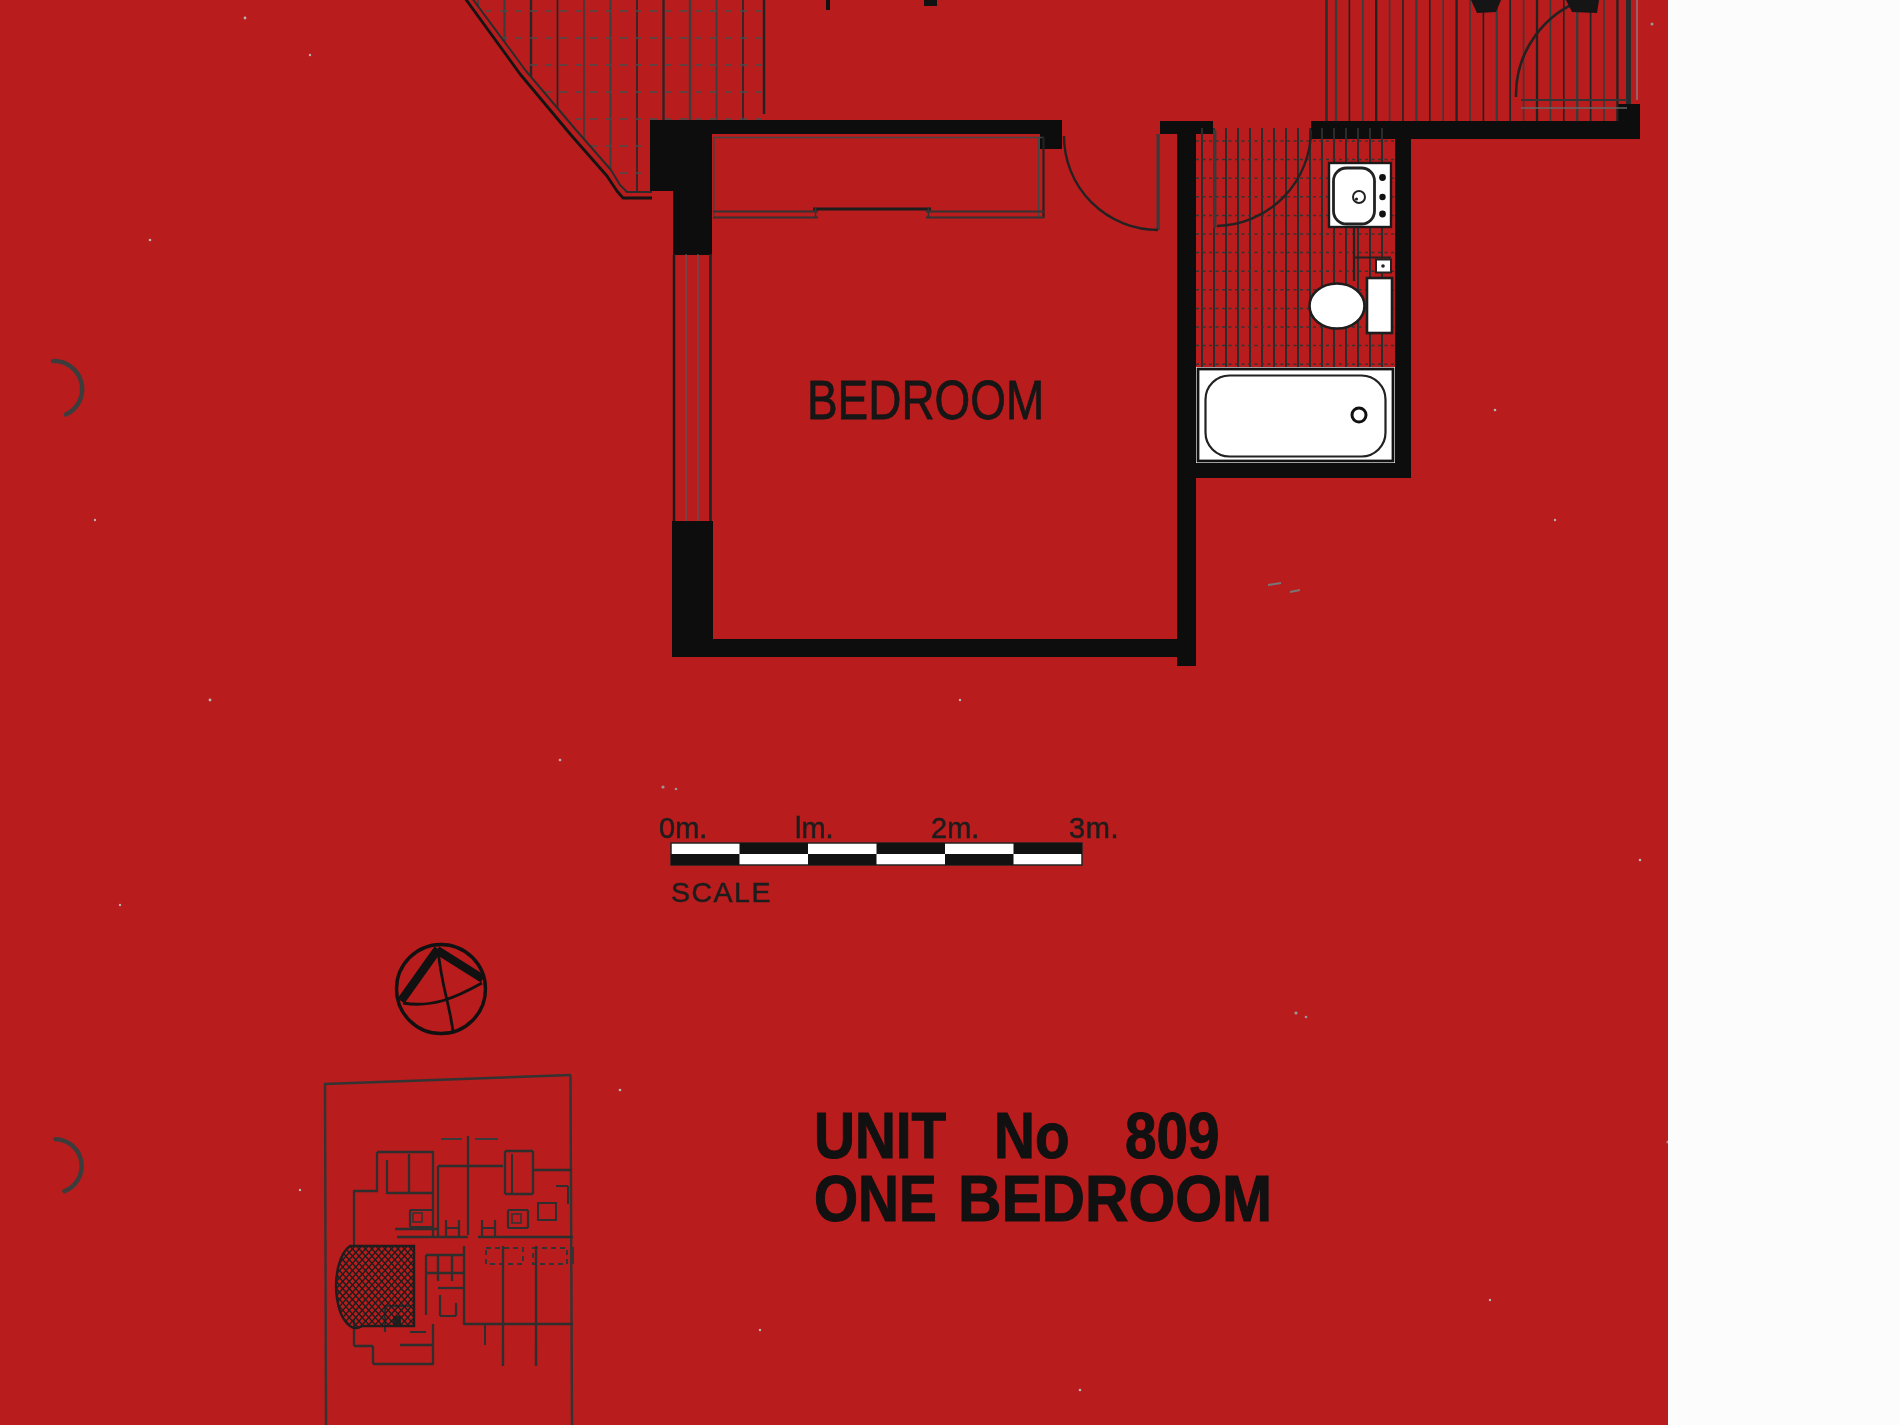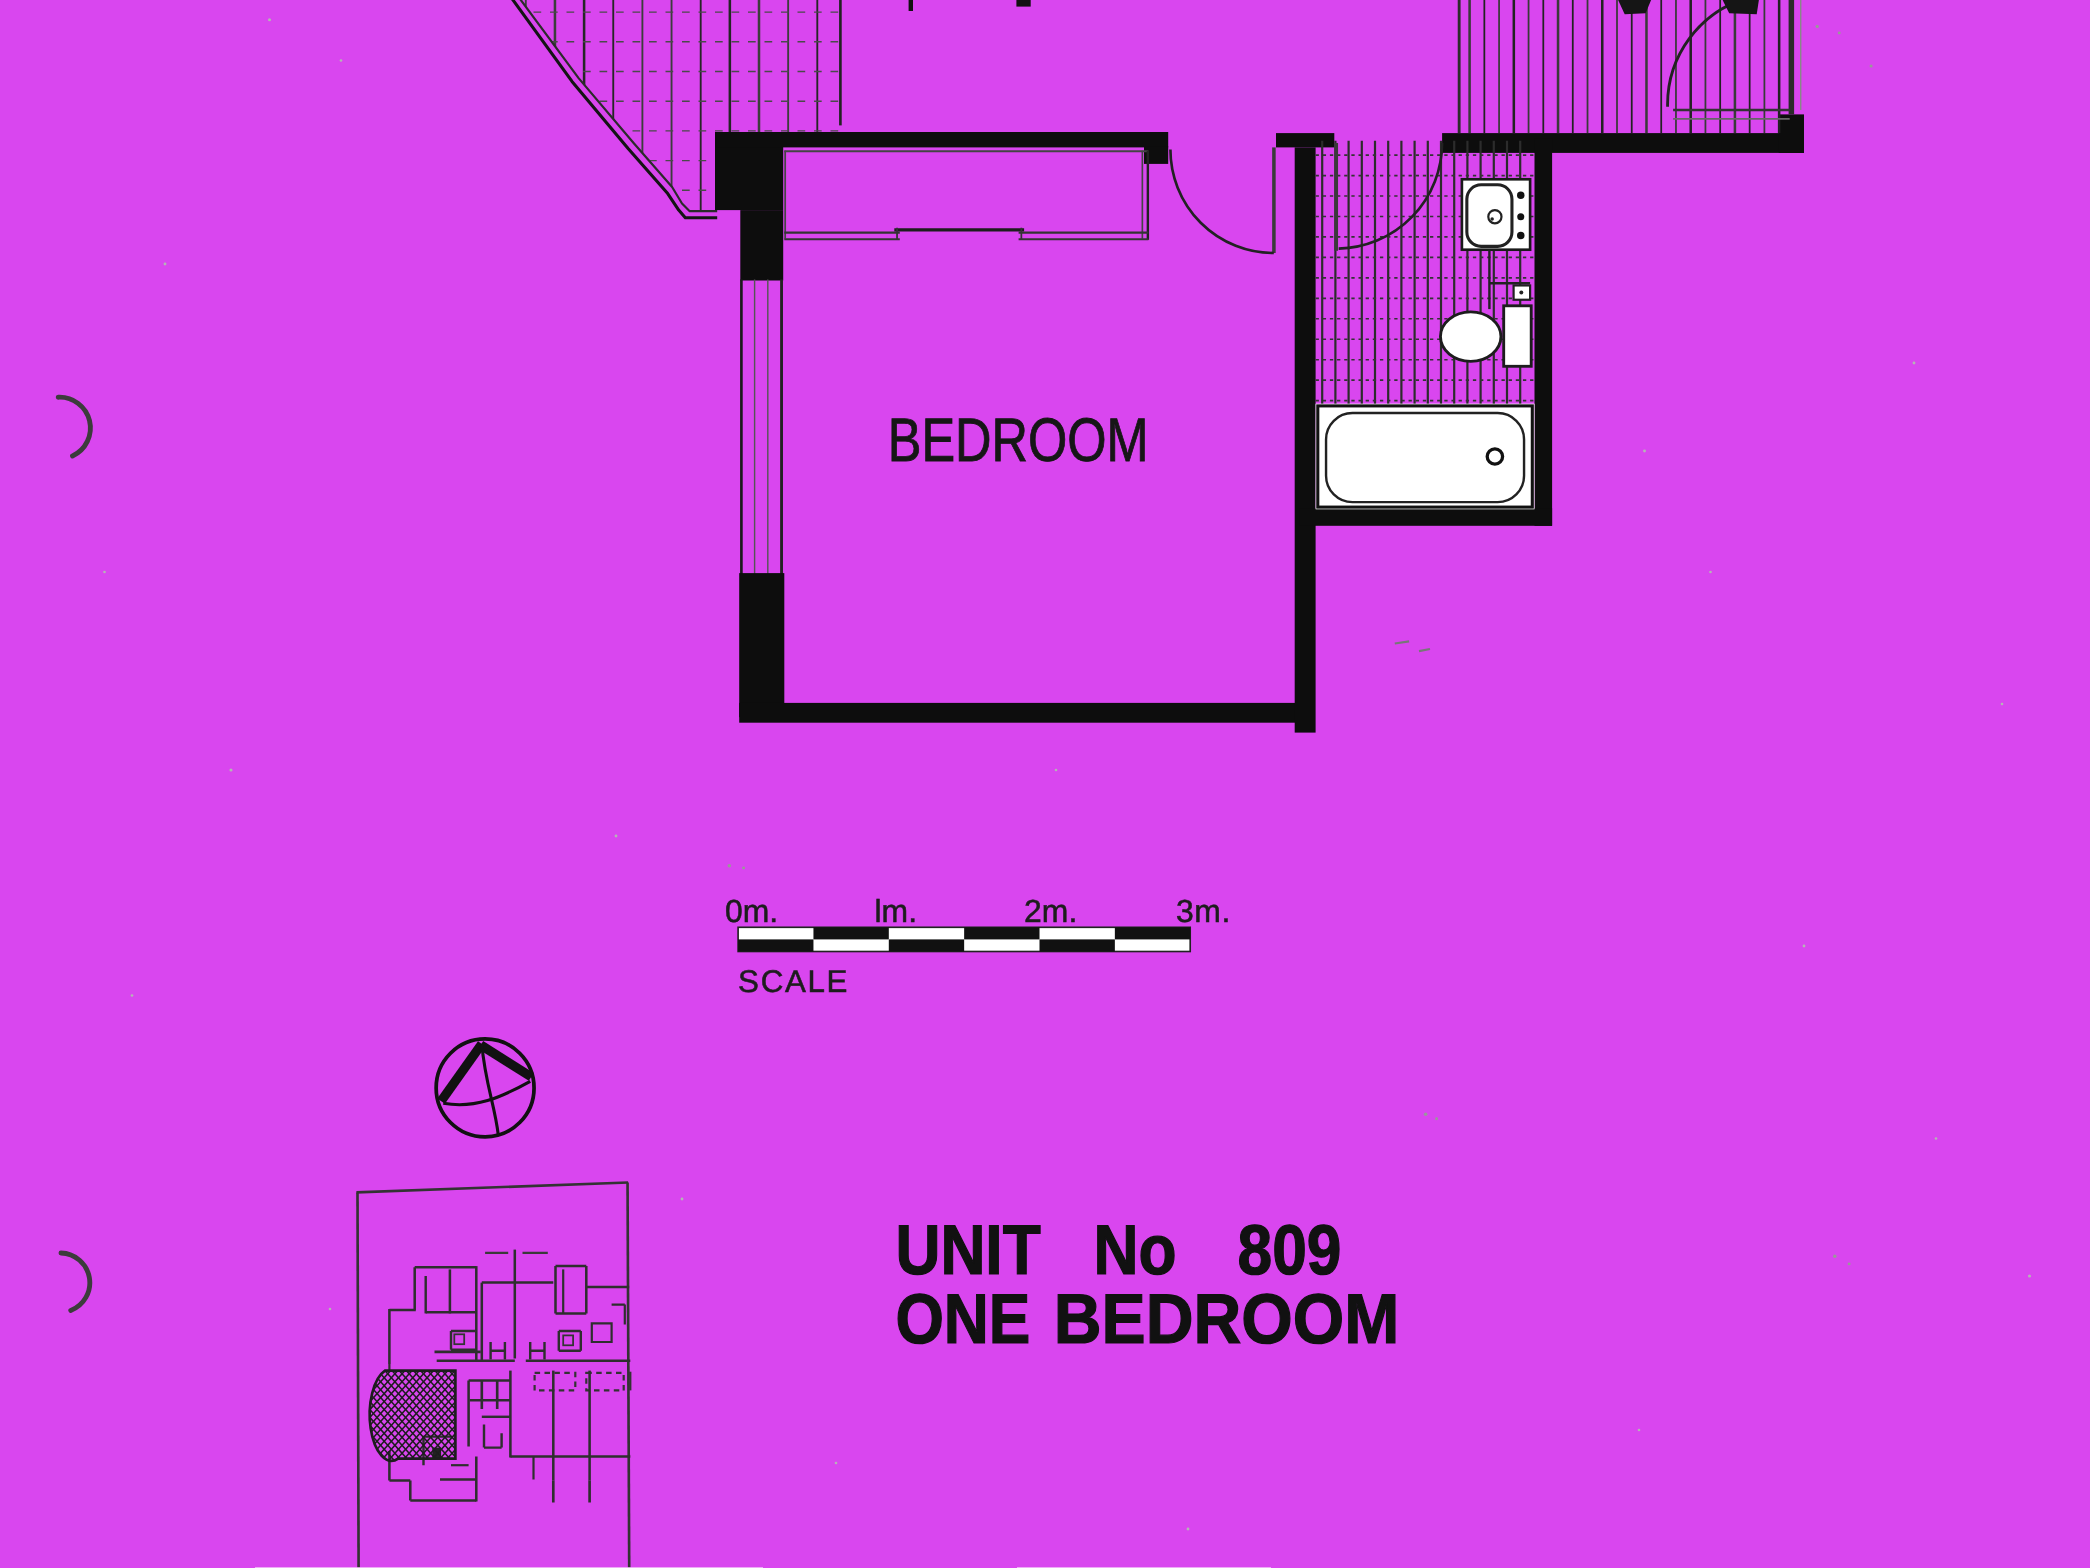--- a/index.html
+++ b/index.html
@@ -1,16 +1,16 @@
 <!DOCTYPE html>
 <html><head>
 <meta charset="utf-8">
 <style>
   html,body { margin:0; padding:0; background:#fcfcfc; }
-  #page { position:relative; width:1900px; height:1425px; background:#d946ef; overflow:hidden;
+  #page { position:relative; width:1668px; height:1425px; background:#b91c1c; overflow:hidden;
           font-family:"Liberation Sans", sans-serif; }
   svg { position:absolute; left:0; top:0; }
   text { font-family:"Liberation Sans", sans-serif; }
 </style>
 </head>
 <body>
 <div id="page">
 <svg width="1900" height="1425" viewBox="0 0 1900 1425">
   <defs>
     <clipPath id="balclip">

